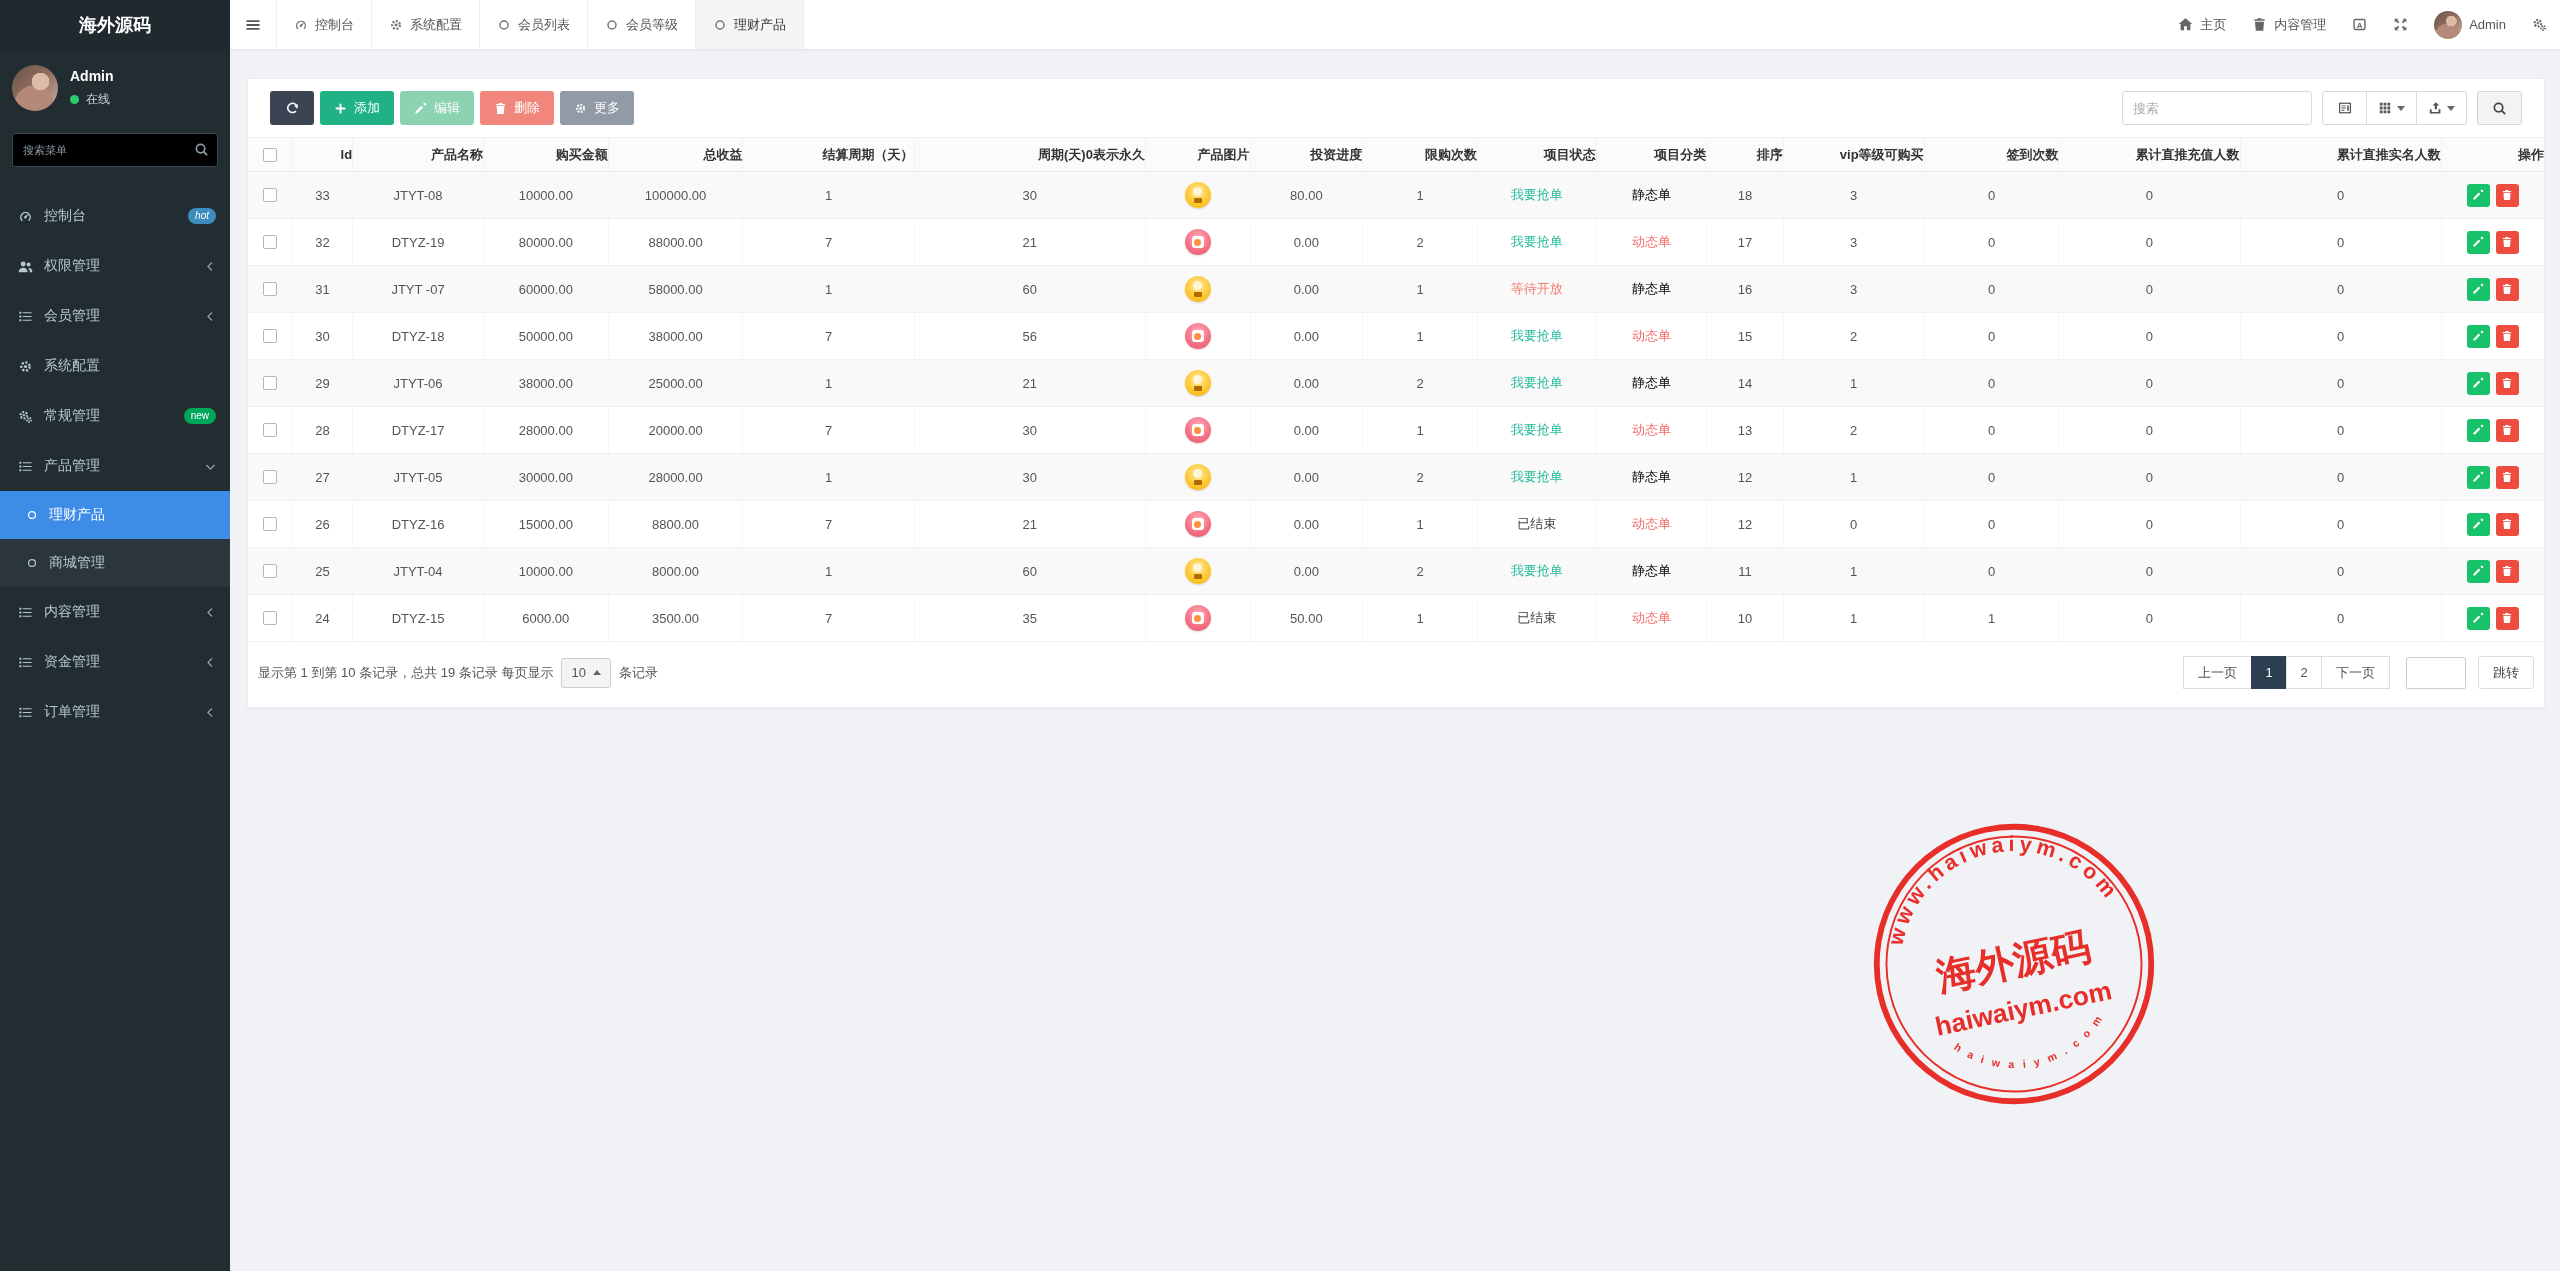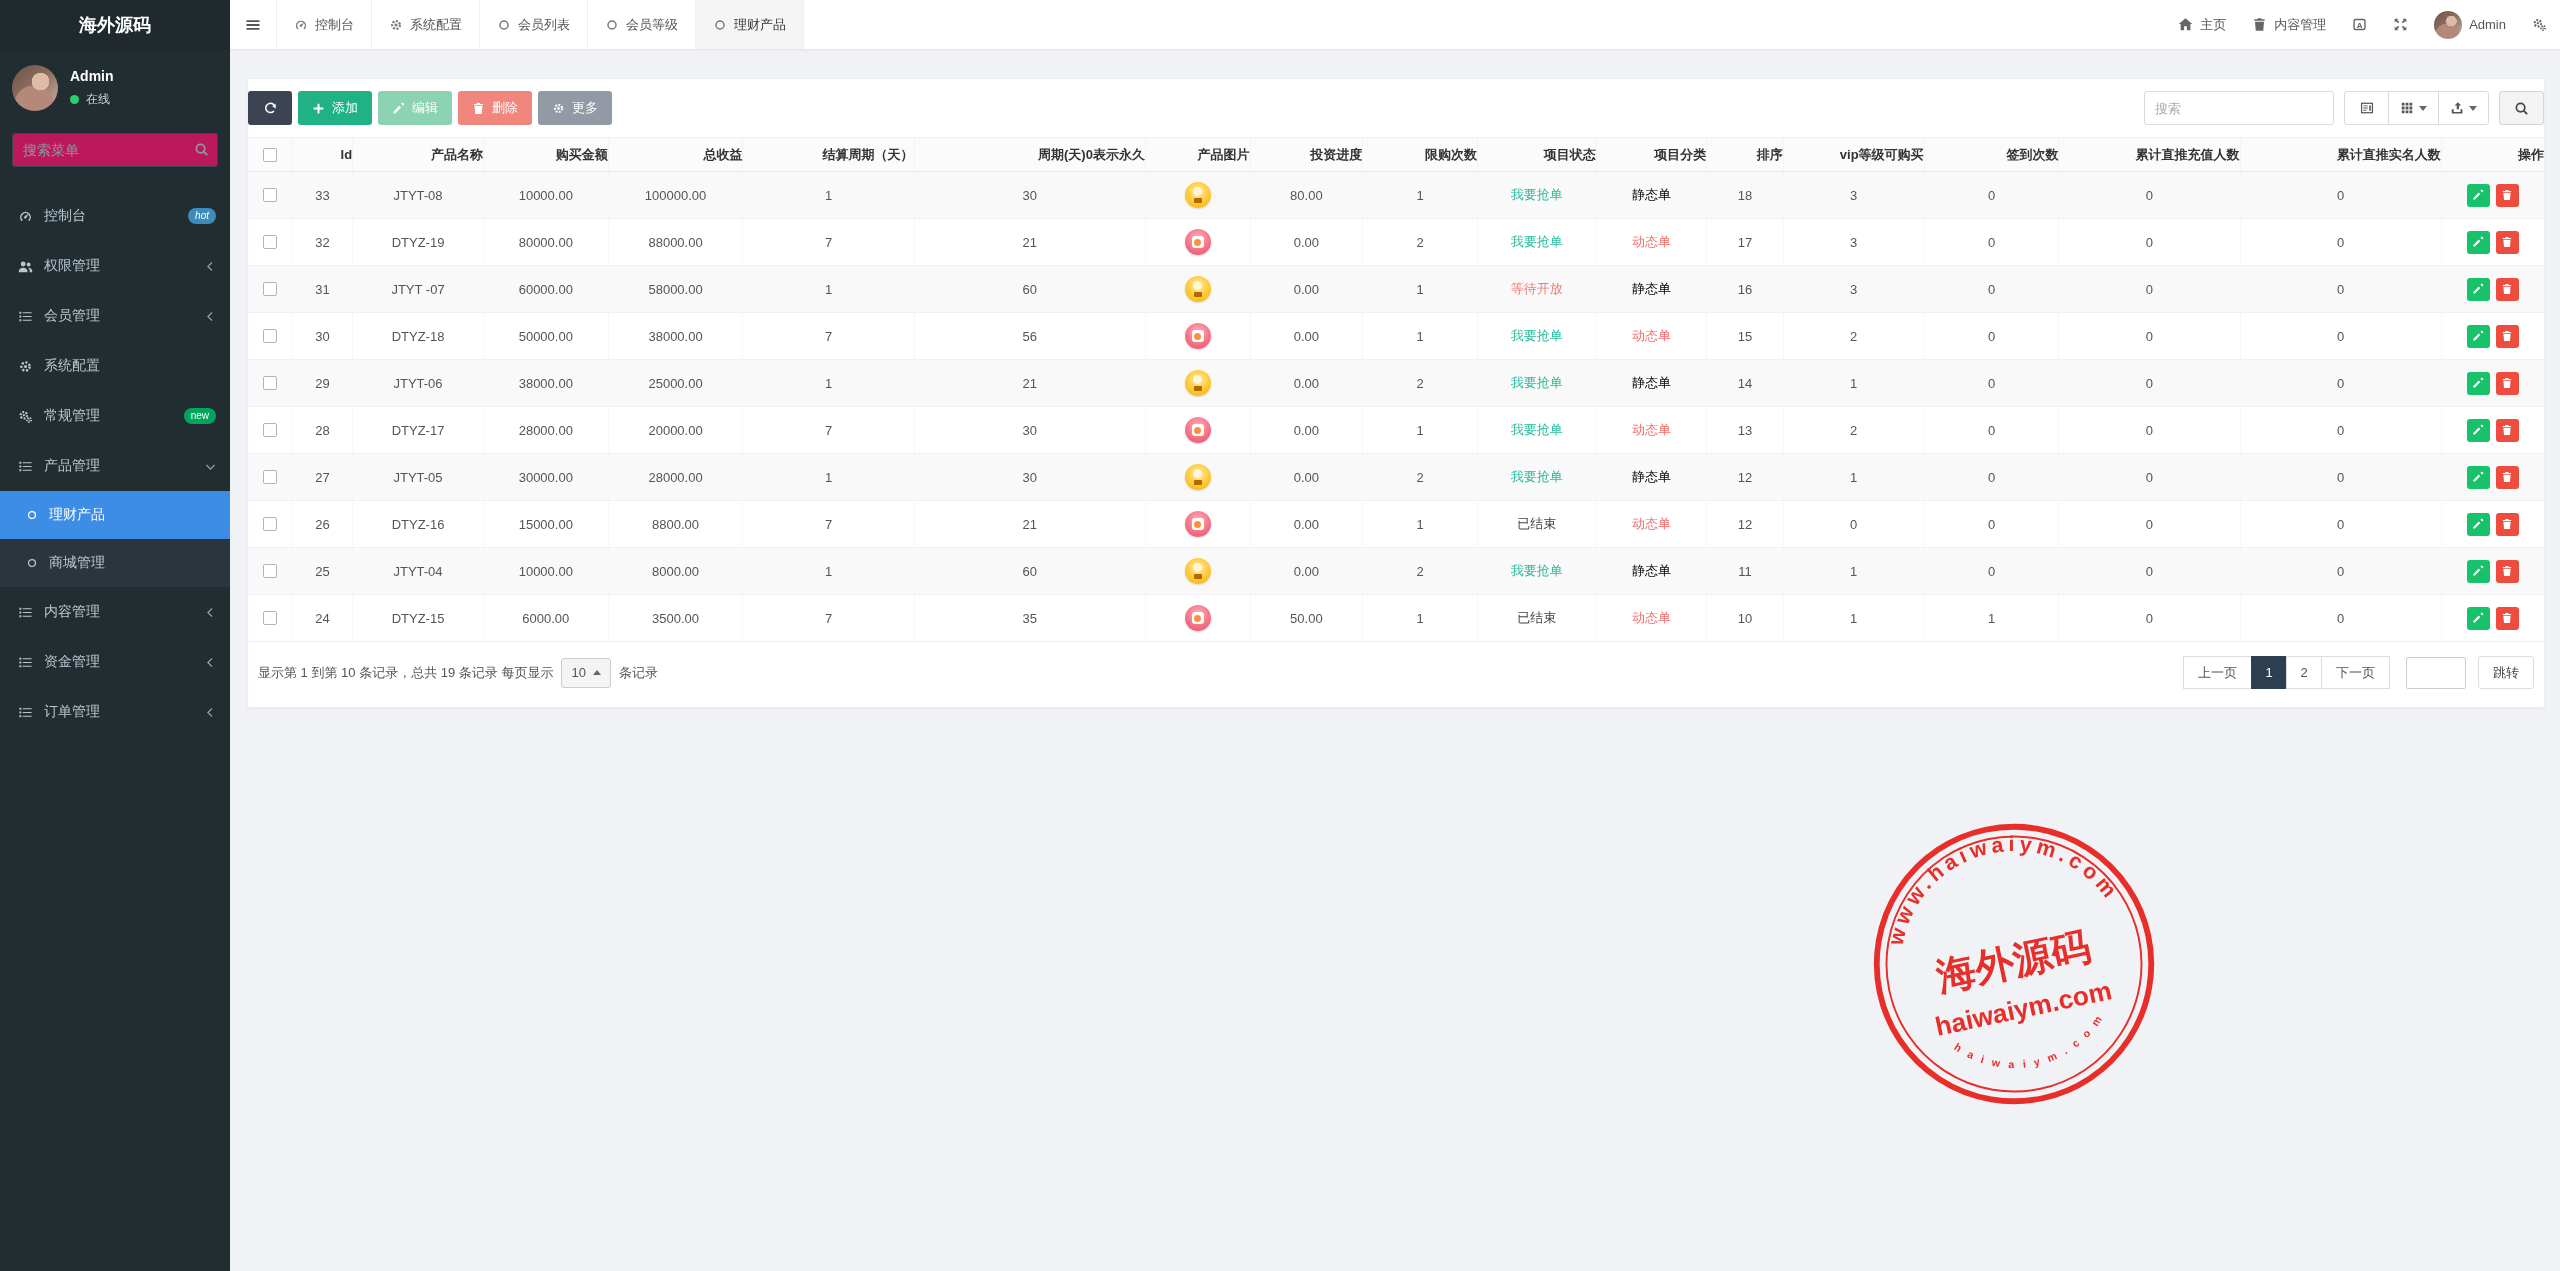--- a/index.html
+++ b/index.html
@@ -13,22 +13,22 @@
   .user-panel{display:flex;align-items:center;padding:15px 12px 10px}
   .avatar{width:46px;height:46px;border-radius:50%;flex:none;
     background:radial-gradient(circle at 62% 36%,#dcbca6 0 21%,transparent 22%),
                radial-gradient(circle at 48% 88%,#b5897a 0 42%,transparent 43%),
                linear-gradient(140deg,#6c5248 0%,#8d6d5f 45%,#cdb6a6 100%);}
   .user-meta{margin-left:12px}
   .user-name{color:#fff;font-weight:bold;font-size:14px;margin-bottom:7px}
   .user-status{font-size:12px;color:#cfd8dc;display:flex;align-items:center}
   .dot{width:9px;height:9px;border-radius:50%;background:#2ecc71;margin-right:7px}
   .side-search{margin:12px 12px 0;position:relative}
-  .side-search input{width:100%;height:34px;background:#be185d;border:1px solid #374850;border-radius:3px;
-    color:#aeb9bf;padding:0 30px 0 10px;font-size:14px;outline:none}
+  .side-search input{width:100%;height:34px;background:#000000;border:1px solid #374850;border-radius:3px;
+    color:#aeb9bf;padding:0 30px 0 10px;font-size:11px;outline:none}
   .side-search input::placeholder{color:#8a9ba3}
   .side-search .ic{position:absolute;right:9px;top:9px;width:15px;height:15px;color:#8a9ba3}
   #side-menu{list-style:none;margin-top:24px}
   #side-menu .submenu{list-style:none;background:#2a363c}
   .menu-item{position:relative;height:50px;display:flex;align-items:center;padding:0 14px 0 18px;
     color:#b8c7ce;font-size:14px;cursor:pointer}
   .menu-item .mi{width:15px;height:15px;margin-right:11px;flex:none}
   .menu-item .mi.sm{width:12px;height:12px}
   .menu-item.sub{height:48px;padding-left:26px}
   .menu-item.active{background:#3d8ce6;color:#fff}
@@ -51,21 +51,21 @@
   .nr-item{display:flex;align-items:center;gap:7px;padding:0 13px;color:#555;font-size:13px;cursor:pointer}
   .nr-item .ic{width:15px;height:15px;color:#666}
   .mini-avatar{width:28px;height:28px;border-radius:50%;
     background:radial-gradient(circle at 62% 36%,#dcbca6 0 21%,transparent 22%),
                radial-gradient(circle at 48% 88%,#b5897a 0 42%,transparent 43%),
                linear-gradient(140deg,#6c5248 0%,#8d6d5f 45%,#cdb6a6 100%);}
 
   
   .card{margin:28px 15px 0 17px;background:#fff;border:1px solid #ebedf0;border-radius:3px;
     box-shadow:0 1px 2px rgba(0,0,0,.06)}
-  .toolbar{display:flex;align-items:center;padding:12px 0}
+  .toolbar{display:flex;align-items:center;padding:12px 22px}
   .tb-btn{height:34px;border:none;border-radius:3px;color:#fff;font-size:13px;display:inline-flex;
     align-items:center;gap:7px;padding:0 14px;margin-right:6px;cursor:pointer;font-family:inherit}
   .tb-btn .ic{width:13px;height:13px}
   .tb-refresh{background:#3c4353;width:44px;justify-content:center;padding:0}
   .tb-add{background:#20b184}
   .tb-edit{background:#8bd3b2}
   .tb-del{background:#f0867c}
   .tb-more{background:#929aa5}
   .toolbar-right{margin-left:auto;display:flex;align-items:center}
   .search-input{width:190px;height:34px;border:1px solid #d9d9d9;border-radius:3px;padding:0 10px;

